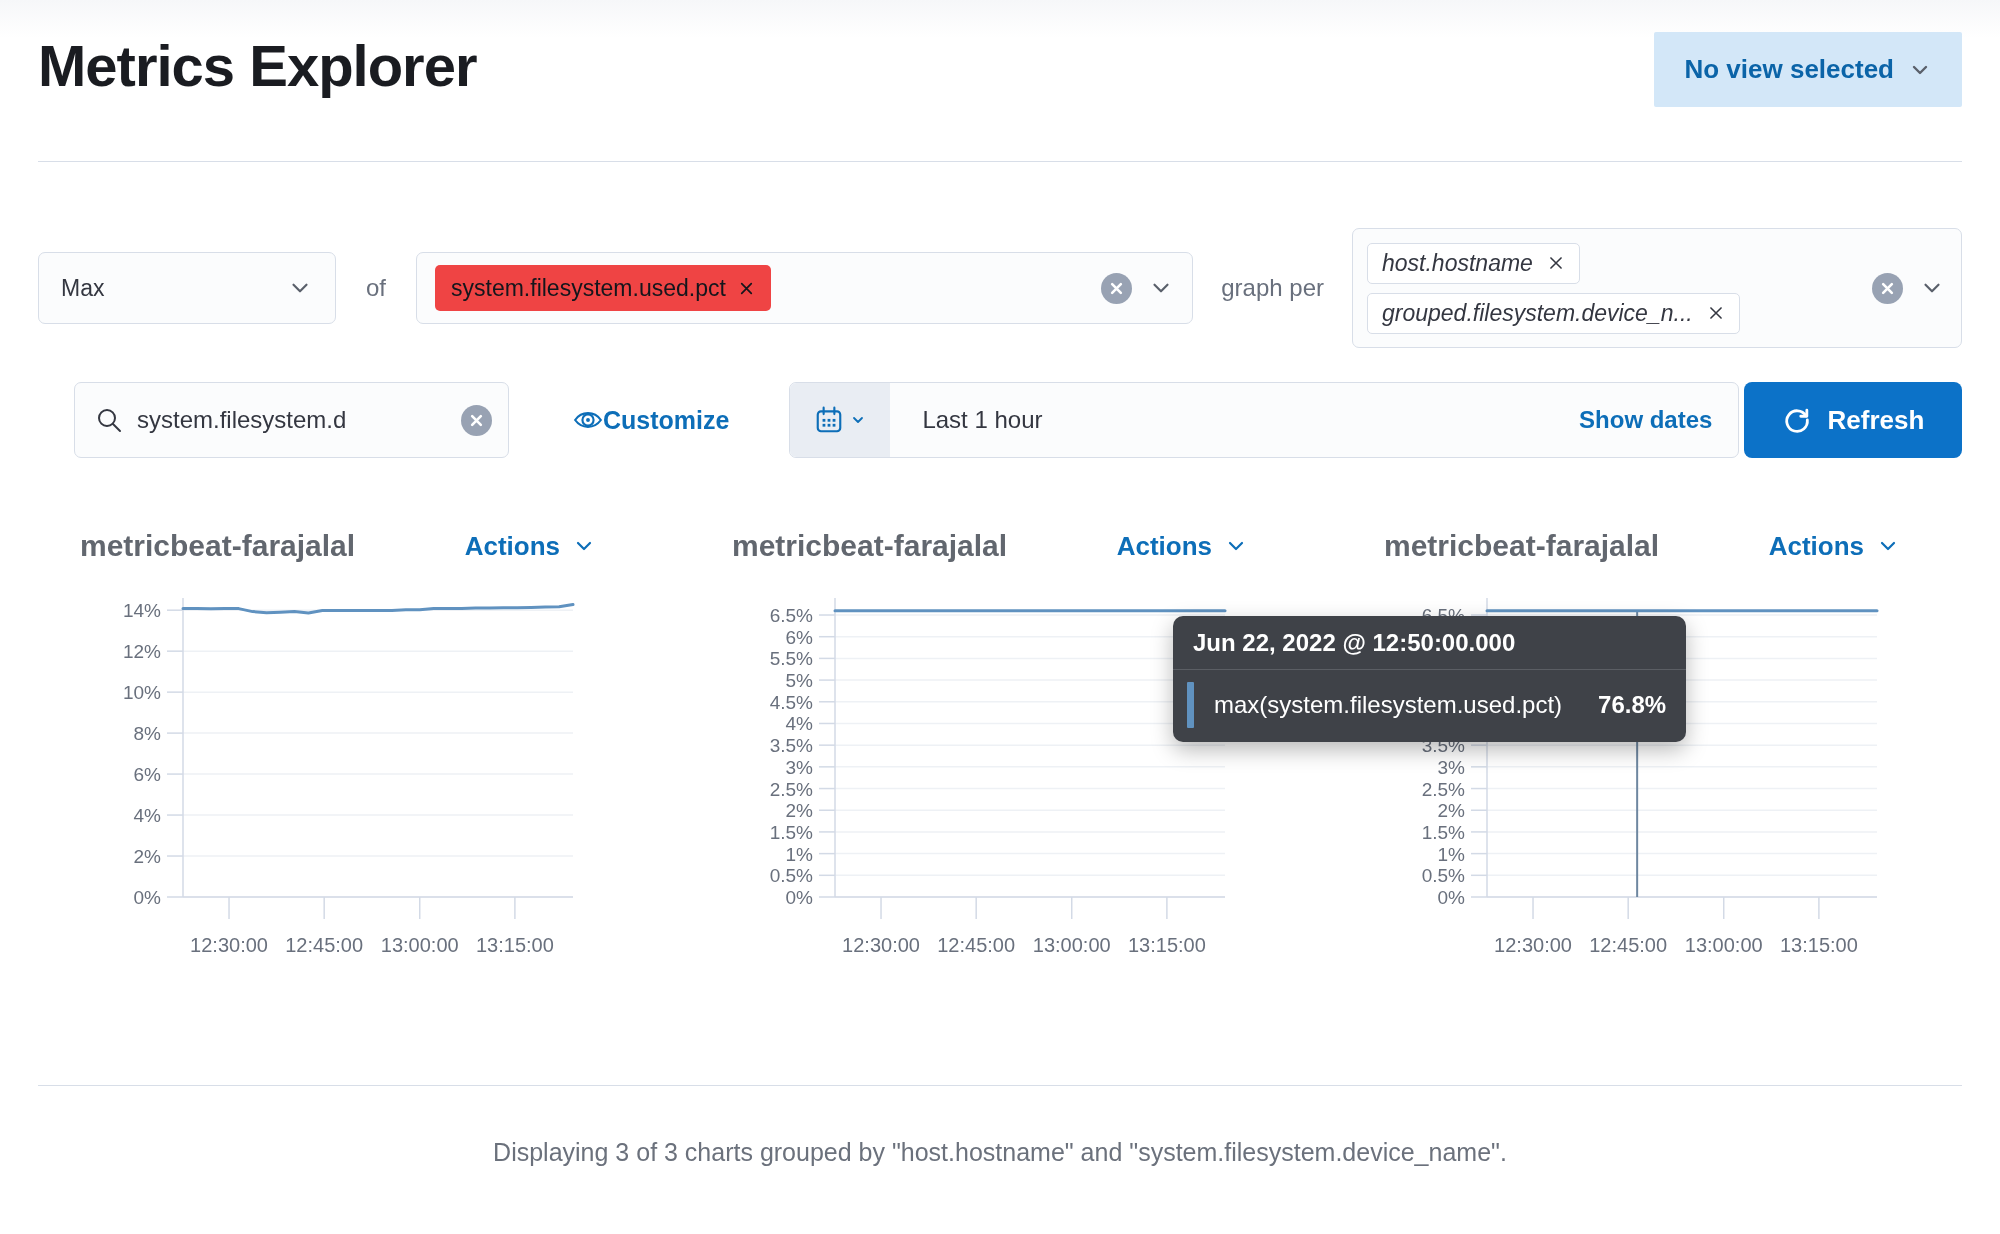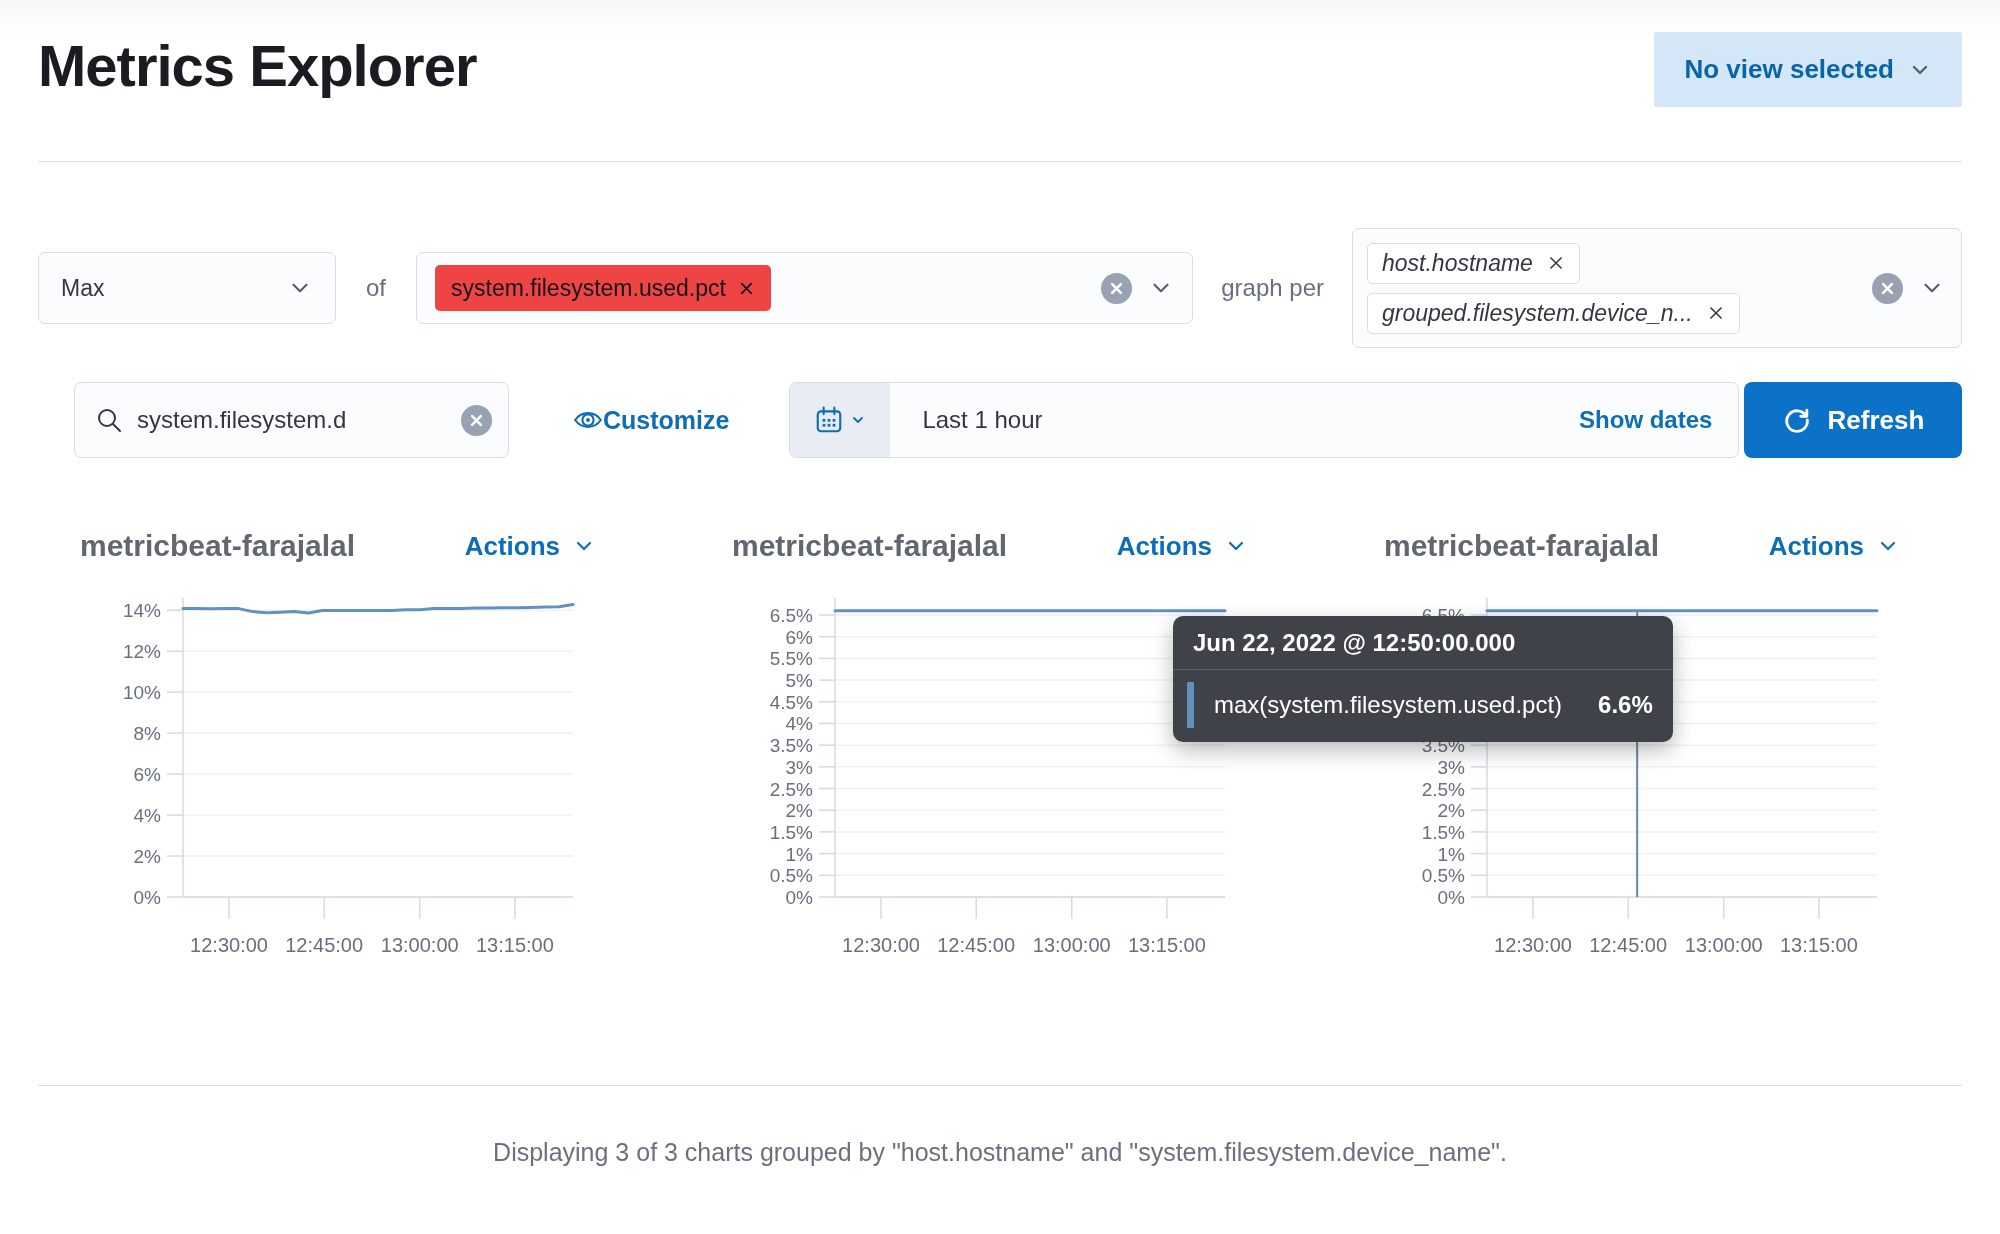--- a/index.html
+++ b/index.html
@@ -434,21 +434,21 @@
           <polyline points="75.0,18.7 110.5,18.7 145.9,18.7 181.4,18.7 216.8,18.7 252.3,18.7 287.7,18.7 323.2,18.7 358.6,18.7 394.1,18.7 429.5,18.7 465.0,18.7" fill="none" stroke="#6092c0" stroke-width="3" stroke-linejoin="round" stroke-linecap="round"></polyline>
         </svg>
     </div>
 
     <div class="tooltip">
       <div class="tt-title">Jun 22, 2022 @ 12:50:00.000</div>
       <div class="tt-div"></div>
       <div class="tt-row">
         <span class="tt-mark"></span>
         <span class="tt-label">max(system.filesystem.used.pct)</span>
-        <span class="tt-value">6.6%</span>
+        <span class="tt-value">76.8%</span>
       </div>
     </div>
   </div>
 
   <hr class="hr2">
   <div class="footer-text">Displaying 3 of 3 charts grouped by "host.hostname" and "system.filesystem.device_name".</div>
 
 </div>
 
 </body></html>

